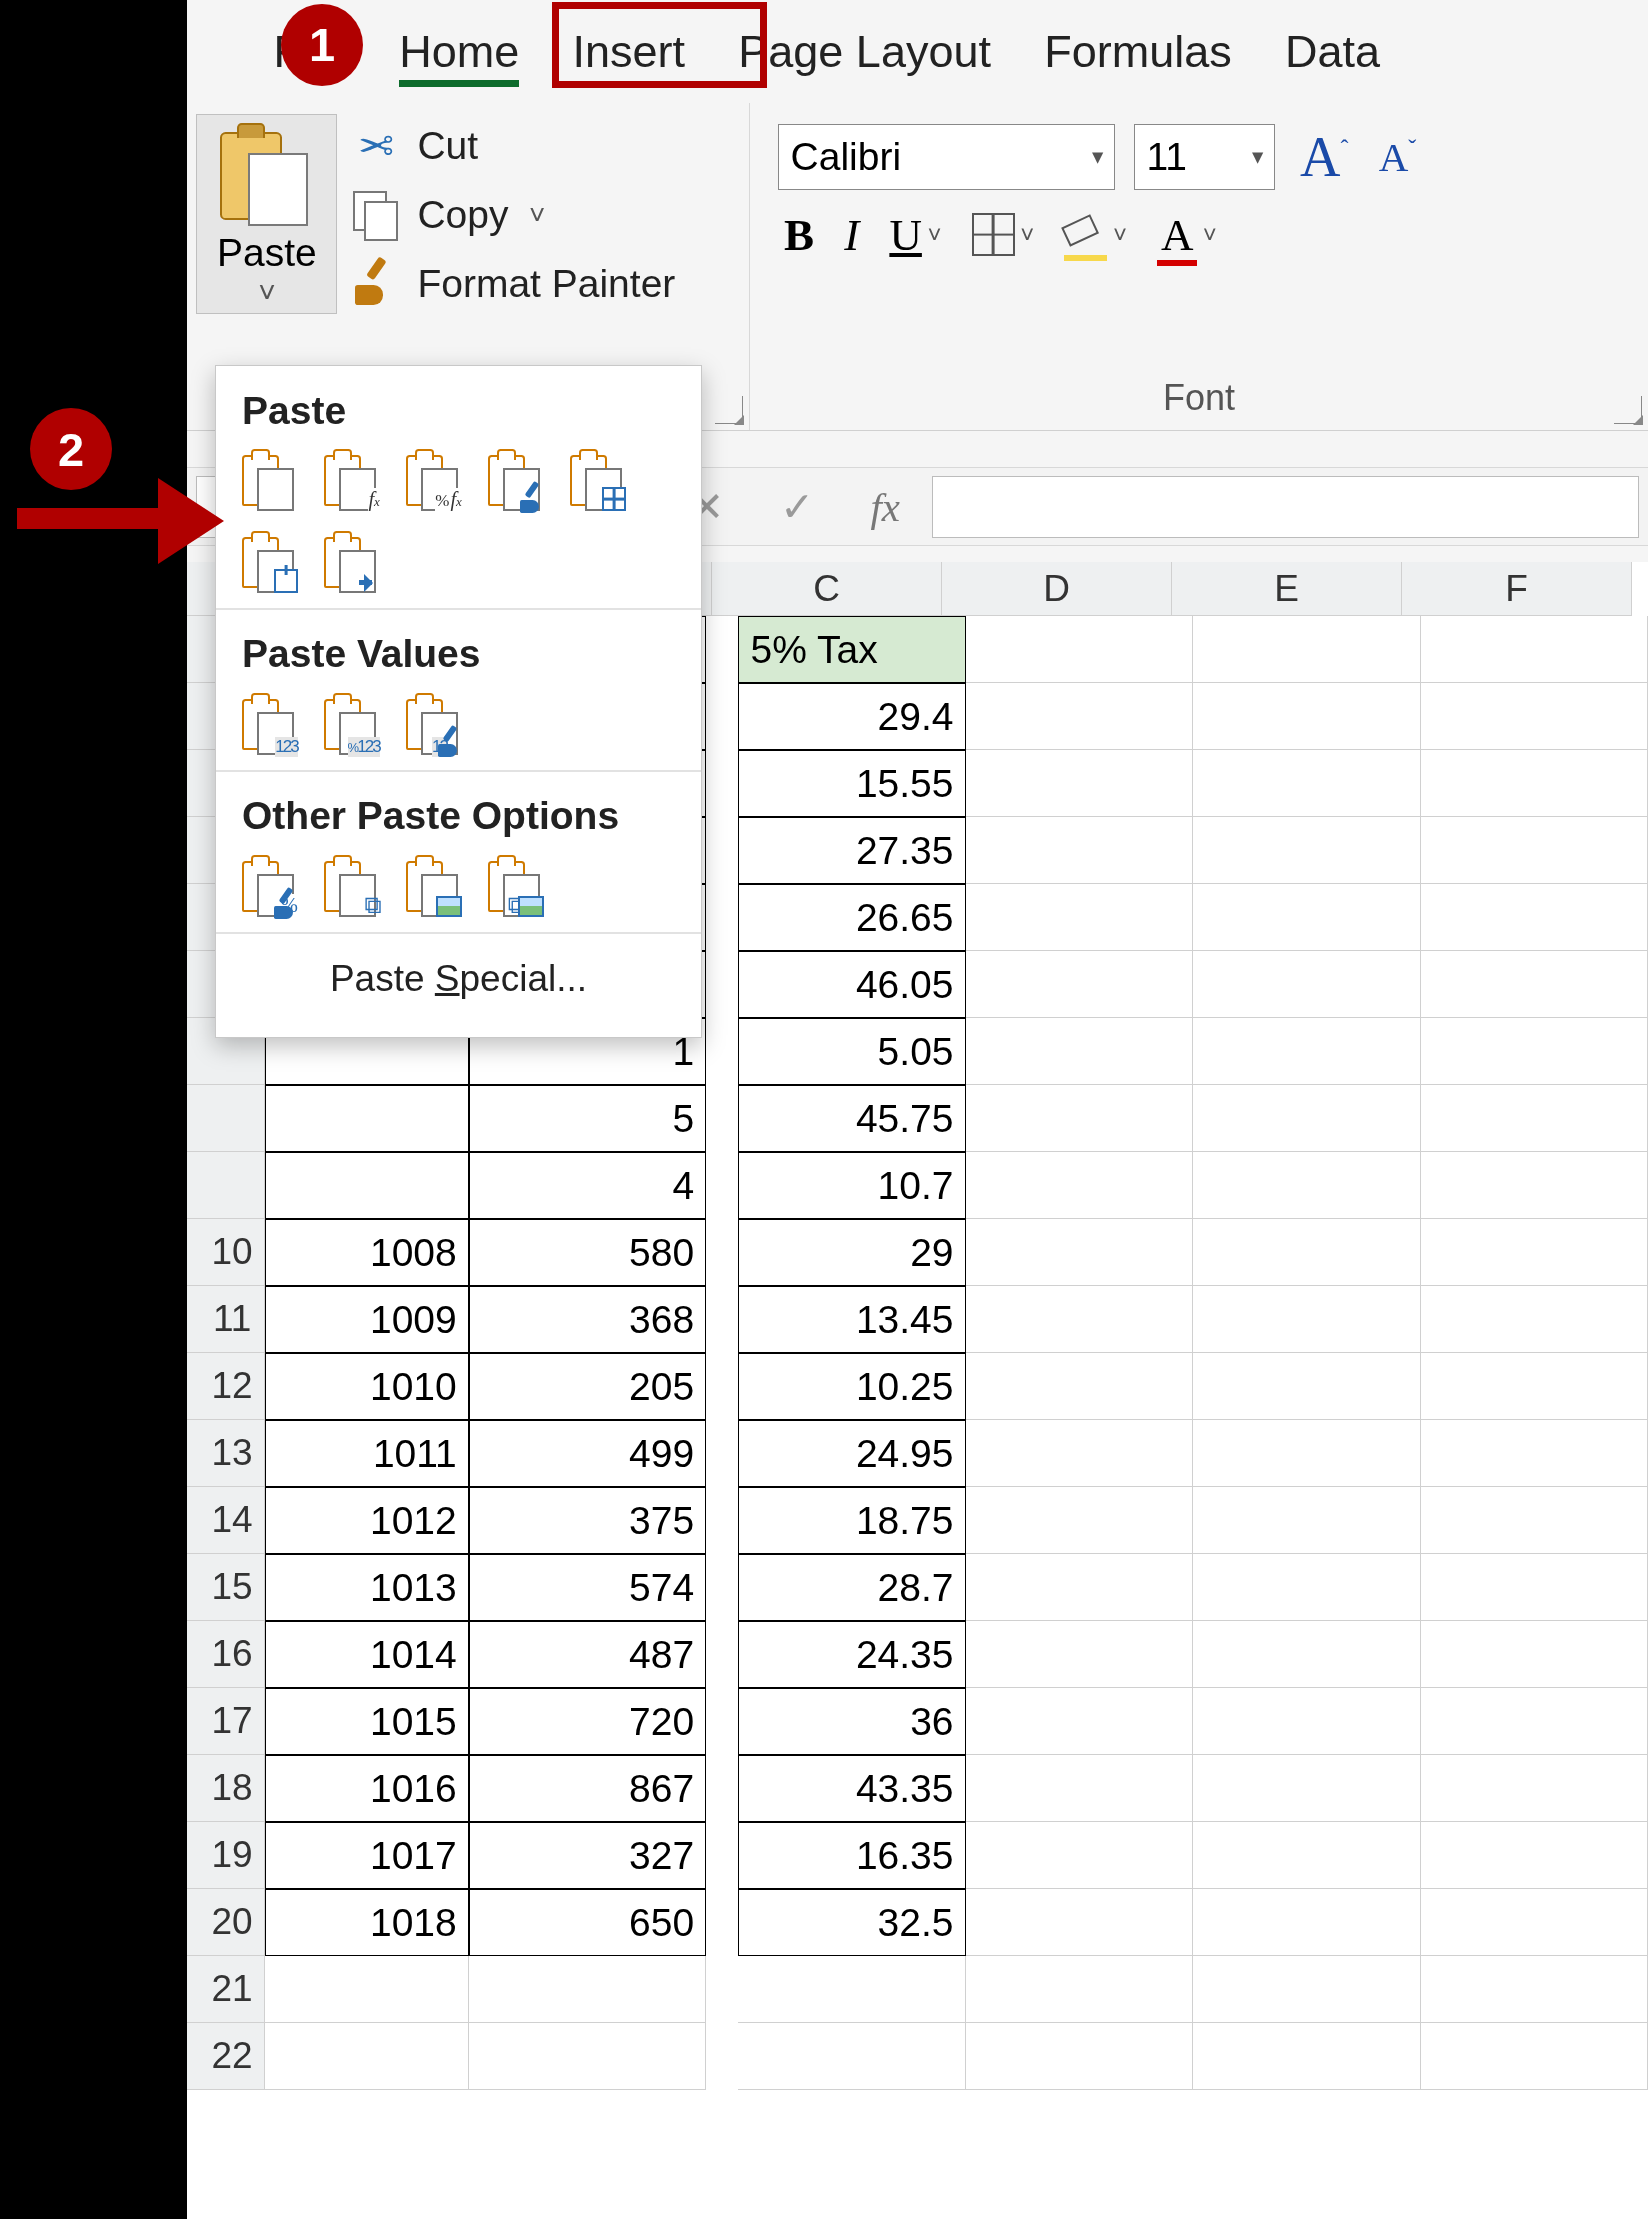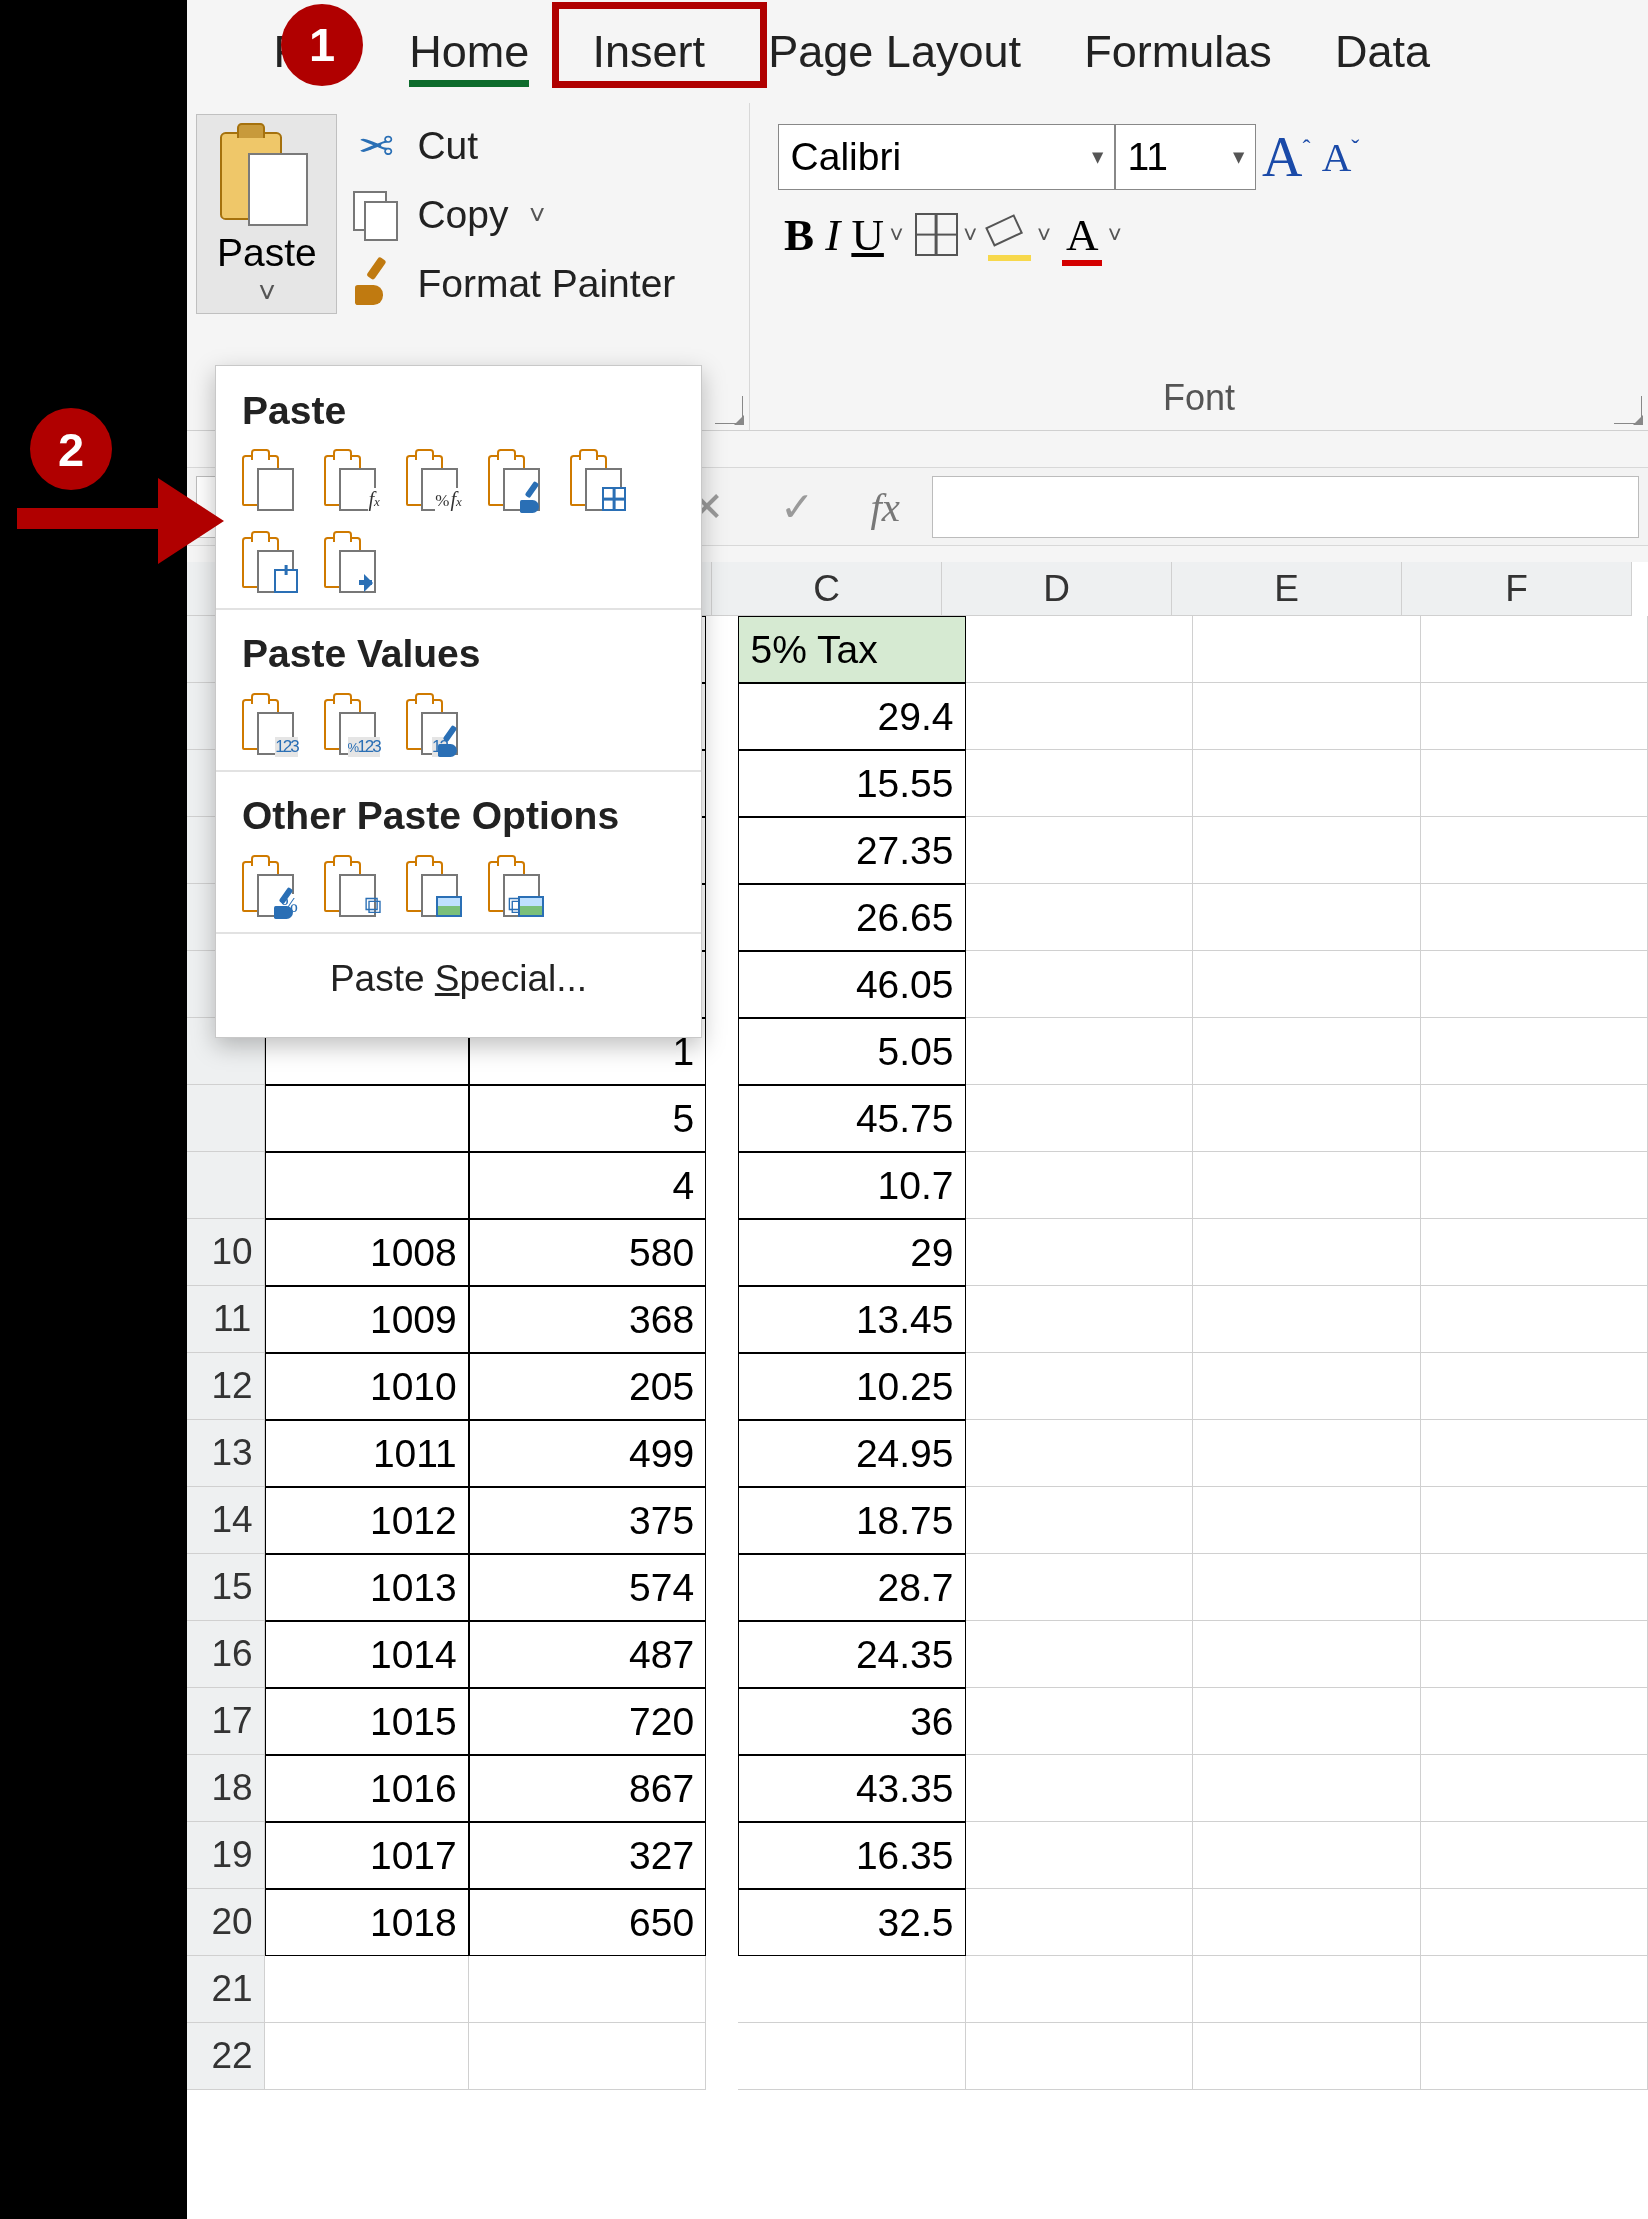--- a/index.html
+++ b/index.html
@@ -24,21 +24,21 @@
     height: 2220px;
     background: #f5f5f5;
   }
 
   
   .menubar {
     display: flex;
     align-items: center;
     height: 103px;
     padding: 0 37px 0 66px;
-    gap: 22px;
+    gap: 12px;
     font-size: 45px;
     color: #222;
   }
   .menuitem {
     padding: 5.6px 20.6px;
     position: relative;
     white-space: nowrap;
   }
   .menuitem.home {
     font-weight: 400;
@@ -107,21 +107,21 @@
   }
   .paste-btn .lbl { font-size: 39px; margin-top: 3.7px; }
   .paste-btn .chev { font-size: 30px; color: #555; }
   .clip-list { display: flex; flex-direction: column; gap: 17px; padding-top: 5.6px; }
   .clip-row { display: flex; align-items: center; gap: 15px; font-size: 39px; color: #222; }
   .clip-row .chev-sm { font-size: 28px; color: #555; margin-left: 5.6px; }
   .glyph { width: 52px; height: 52px; display: flex; align-items: center; justify-content: center; }
 
   
   .font-body { display: flex; flex-direction: column; gap: 19px; flex: 1; padding: 9.4px 19px 0 19px; }
-  .font-row1, .font-row2 { display: flex; align-items: center; }
+  .font-row1, .font-row2 { display: flex; align-items: center; gap: 19px; }
   .combo {
     background: #fff;
     border: 1.9px solid #888;
     height: 66px;
     display: flex; align-items: center; justify-content: space-between;
     padding: 0 11.2px;
     font-size: 39px;
   }
   .combo .tri { font-size: 22.5px; color: #555; }
   .fontname { width: 337px; }

